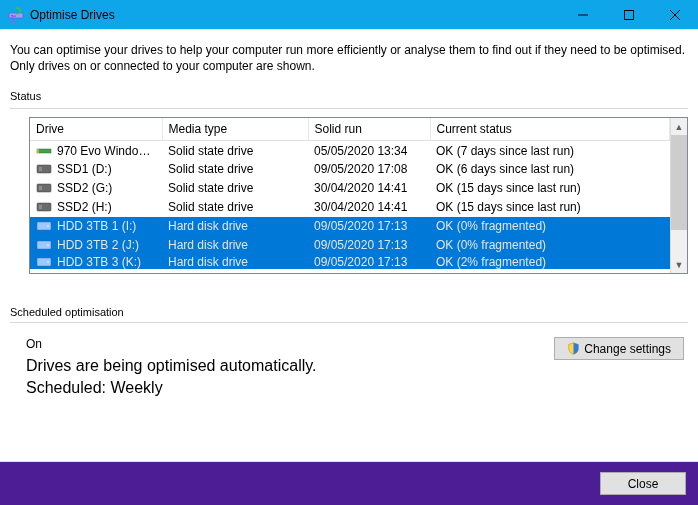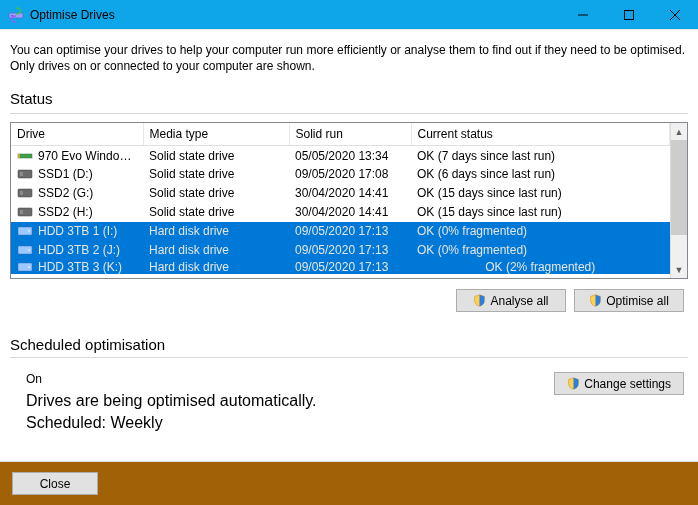--- a/index.html
+++ b/index.html
@@ -32,31 +32,32 @@
   .winbtn svg { width: 10px; height: 10px; }
 
   
   .content {
     flex: 1;
     padding: 12px 10px 0 10px;
     display: flex;
     flex-direction: column;
   }
   .intro { font-size: 12px; color: #000; line-height: 1.35; margin-bottom: 14px; }
-  .section-label { font-size: 15px; color: #000; margin-bottom: 4px; margin-top: 2px; }
+  .section-label { font-size: 11px; color: #000; margin-bottom: 4px; margin-top: 2px; }
 
   .hr-line { border-top: 1px solid #d8d8d8; margin: 2px 0 8px 0; }
 
   
   .table-wrap {
     border: 1px solid #828790;
     height: 157px;
     display: flex;
     position: relative;
     background: #fff;
+    margin-left: 19px;
   }
   .table-scroll { flex: 1; overflow: hidden; }
   table { width: 100%; border-collapse: collapse; table-layout: fixed; }
   th {
     text-align: left;
     font-weight: normal;
     font-size: 12px;
     padding: 4px 6px;
     background: #fff;
     border-bottom: 1px solid #e0e0e0;
@@ -116,38 +117,38 @@
     align-items: center;
     justify-content: center;
     gap: 4px;
     cursor: default;
   }
 
   .shield { width: 13px; height: 13px; }
 
   
   .sched {
-    margin-top: 22px;
+    margin-top: 30px;
   }
   .sched-body {
     display:flex;
     padding: 6px 4px 0 16px;
     justify-content: flex-end;
   }
   .sched-left { flex:1; }
   .sched-left .on { font-size:12px; margin-bottom:6px; }
   .sched-left .line { font-size:16px; margin-bottom:4px; color:#000; }
 
   
   .footer {
     border-top: 1px solid #dfdfdf;
-    background:#a16207;
+    background:#4c1d95;
     padding: 10px 12px;
     display:flex;
-    justify-content:flex-start;
+    justify-content:flex-end;
   }
   .footer button.win { min-width: 86px; }
 </style>
 </head>
 <body>
 
 <div class="titlebar">
   <span class="app-icon">
     <svg viewBox="0 0 16 16">
       <rect x="1" y="6" width="14" height="5" rx="1" fill="#9aa0ff" stroke="#4a5bd4" stroke-width="0.6"></rect>
@@ -301,54 +302,34 @@
                     <svg viewBox="0 0 16 12">
                       <rect x="1" y="2" width="14" height="8" rx="1" fill="#9cc9ff" stroke="#3a6fb5" stroke-width="0.5"></rect>
                       <circle cx="12" cy="6" r="0.8" fill="#ffffff"></circle>
                     </svg>
                   </span>
                   <span class="drive-text">HDD 3TB 3 (K:)</span>
                 </div>
               </td>
               <td style="height: 10px; padding-top: 0px; padding-bottom: 0px; overflow: hidden;">Hard disk drive</td>
               <td style="height: 10px; padding-top: 0px; padding-bottom: 0px; overflow: hidden;">09/05/2020 17:13</td>
-              <td style="height: 10px; padding-top: 0px; padding-bottom: 0px; overflow: hidden; text-align: center;">OK (2% fragmented)</td>
+              <td style="height: 10px; padding-top: 0px; padding-bottom: 0px; overflow: hidden;">OK (2% fragmented)</td>
             </tr>
           </tbody>
       </table>
     </div>
     <div class="vscroll">
       <div class="arrow">▲</div>
       <div class="track">
         <div class="thumb"></div>
       </div>
       <div class="arrow">▼</div>
     </div>
   </div>
 
-  <div class="btnrow">
-    <button class="win">
-      <span class="shield">
-        <svg viewBox="0 0 16 16">
-            <path d="M8 1 L14 3 V8 C14 12 11 14.5 8 15 C5 14.5 2 12 2 8 V3 Z" fill="#ffd24a" stroke="#c88600" stroke-width="0.6"></path>
-            <path d="M8 1 L14 3 V8 C14 12 11 14.5 8 15 Z" fill="#2b7de1"></path>
-          </svg>
-      </span>
-      <span>Analyse all</span>
-    </button>
-    <button class="win">
-      <span class="shield">
-        <svg viewBox="0 0 16 16">
-            <path d="M8 1 L14 3 V8 C14 12 11 14.5 8 15 C5 14.5 2 12 2 8 V3 Z" fill="#ffd24a" stroke="#c88600" stroke-width="0.6"></path>
-            <path d="M8 1 L14 3 V8 C14 12 11 14.5 8 15 Z" fill="#2b7de1"></path>
-          </svg>
-      </span>
-      <span>Optimise all</span>
-    </button>
-  </div>
 
   <div class="sched">
     <div class="section-label">Scheduled optimisation</div>
     <div class="hr-line"></div>
     <div class="sched-body">
       <div class="sched-left">
         <div class="on">On</div>
         <div class="line">Drives are being optimised automatically.</div>
         <div class="line">Scheduled: Weekly</div>
       </div>

